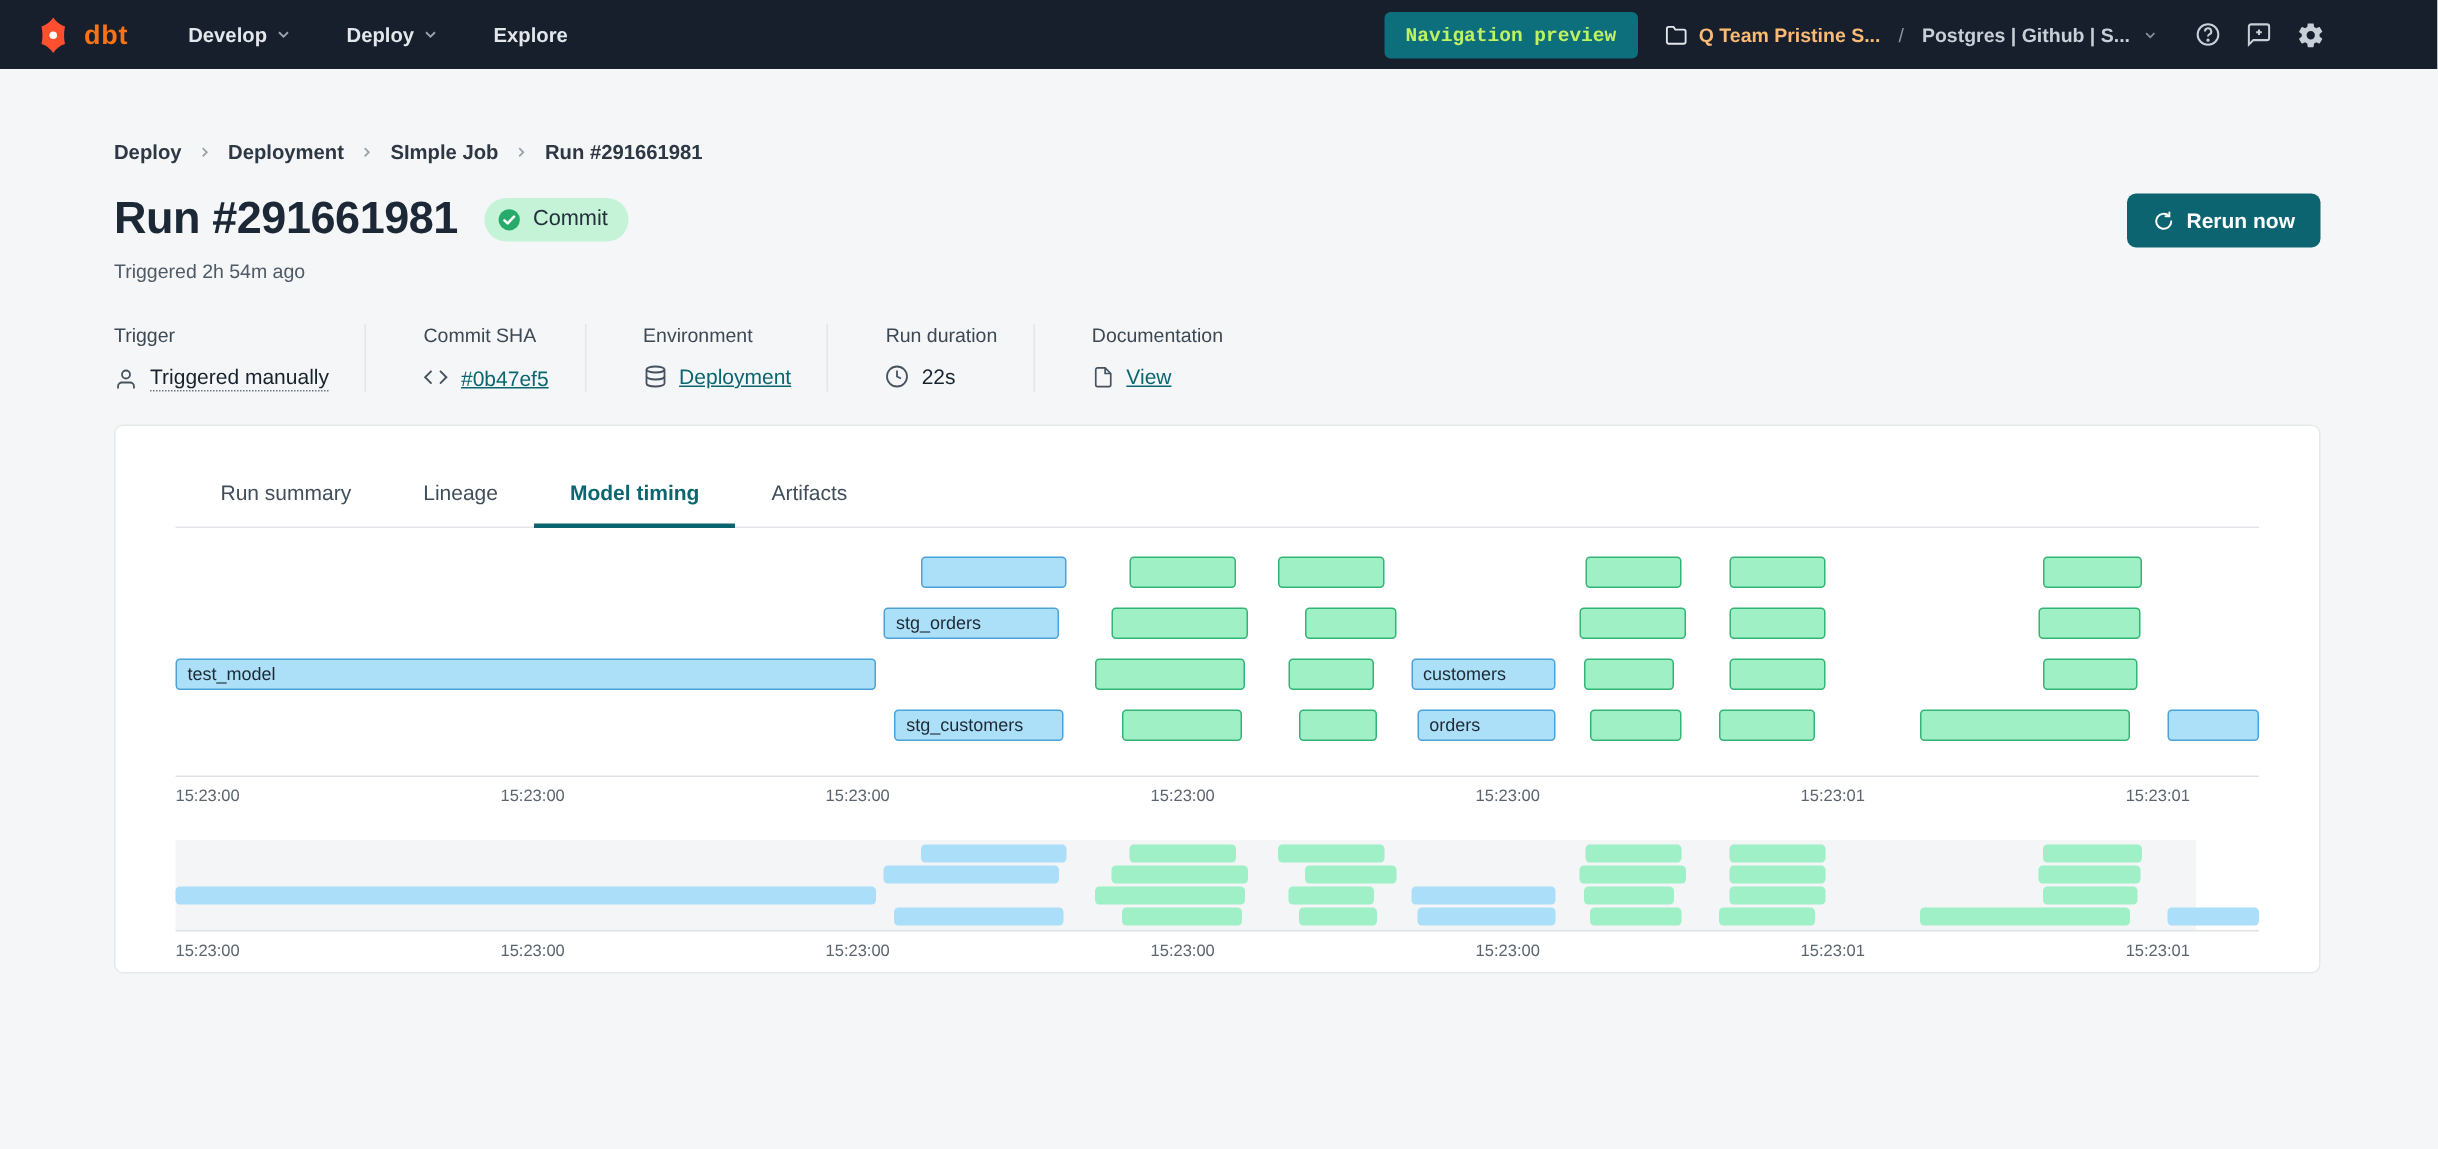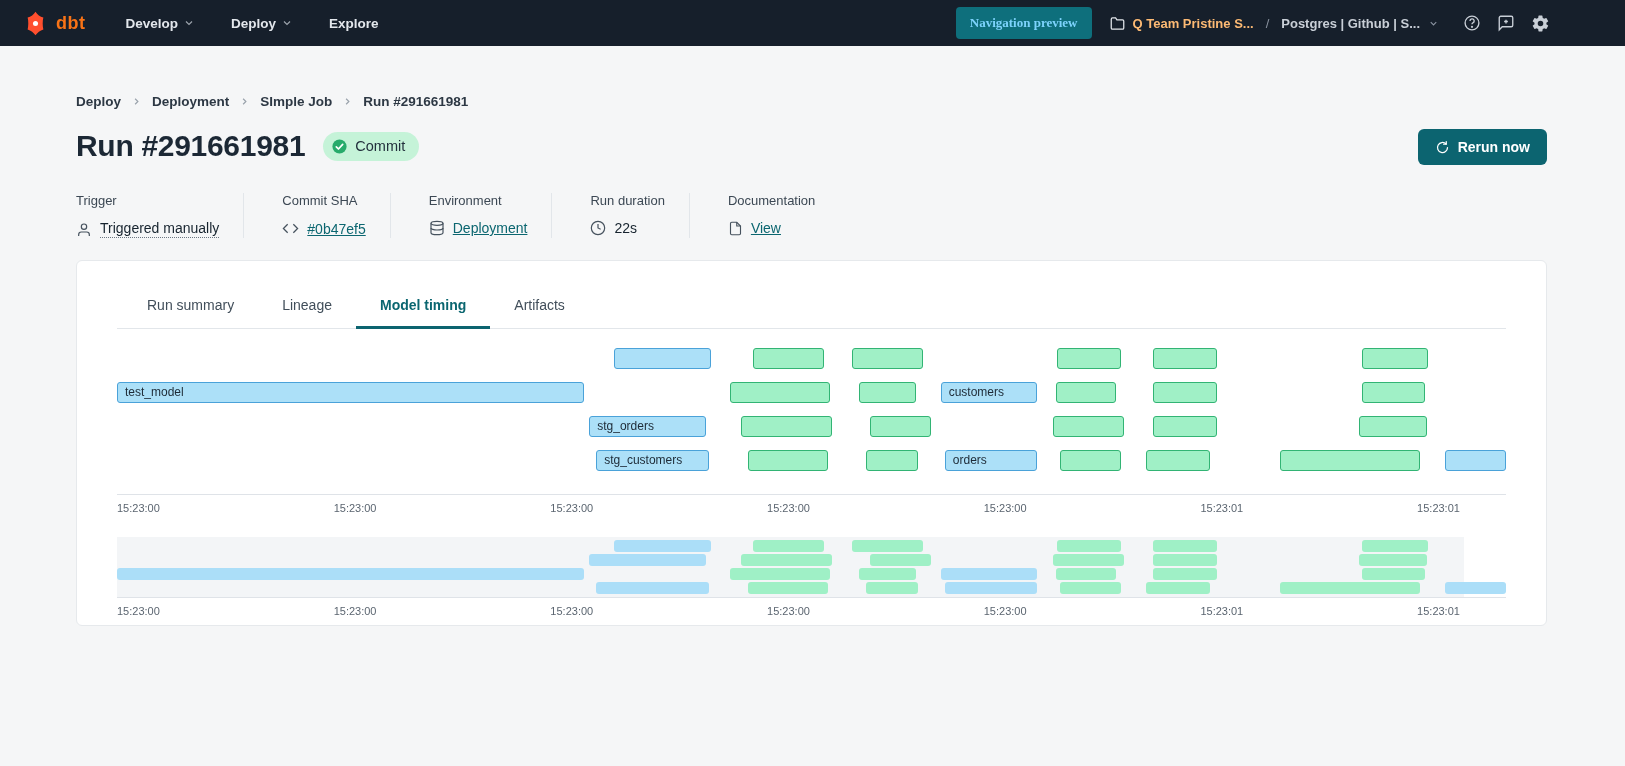--- a/index.html
+++ b/index.html
@@ -7,21 +7,21 @@
   body { font-family:"Liberation Sans","DejaVu Sans",sans-serif; background:#f5f6f7; color:#1e2a36; }
 
   
   .navbar { height:46px; background:#161f2b; display:flex; align-items:center; padding:0 75px 0 22px; }
   .logo { display:flex; align-items:center; gap:7px; margin-right:40px; }
   .logo-text { color:#f97316; font-size:18px; font-weight:700; letter-spacing:.5px; }
   .nav-menu { display:flex; align-items:center; gap:36px;text-align:center; }
   .nav-item { color:#e3e7ec; font-size:13.5px; font-weight:600; display:flex; align-items:center; gap:5px; cursor:pointer; }
   .nav-item svg { opacity:.75; }
   .nav-right { margin-left:auto; display:flex; align-items:center; gap:18px; }
-  .btn-teal { background:#0e6f7c; color:#7dd3fc; border:none; border-radius:4px; font-size:13px; font-weight:600; padding:8px 14px; cursor:pointer; font-family:Liberation Serif, serif; }
+  .btn-teal { background:#0e6f7c; color:#bef264; border:none; border-radius:4px; font-size:13px; font-weight:600; padding:8px 14px; cursor:pointer; font-family:Liberation Mono, monospace; }
   .acct { display:flex; align-items:center; gap:8px; font-size:13px; white-space:nowrap; }
   .acct .name { color:#fdba74; font-weight:700; }
   .acct .sep { color:#8a93a0; margin:0 4px; }
   .acct .proj { color:#c9cfd7; font-weight:600; }
   .icon-row { display:flex; align-items:center; gap:16px; margin-left:6px; }
   .nav-ic { color:#c9cfd7; display:flex; align-items:center; cursor:pointer; }
 
   
   .page { padding:0 78px 0 76px; }
   .crumbs { margin-top:48px; display:flex; align-items:center; gap:10px; font-size:13.5px; font-weight:700; color:#2d3844; }
@@ -171,20 +171,21 @@
       </span>
     </div>
     <button class="btn-rerun">
       <svg width="15" height="15" viewBox="0 0 24 24" fill="none" stroke="#fff" stroke-width="2" stroke-linecap="round">
           <path d="M20 12a8 8 0 1 1-2.34-5.66"></path>
           <polyline points="18 2.5 18 6.7 13.8 6.7"></polyline>
         </svg>
       <span>Rerun now</span>
     </button>
   </div>
+  <div class="triggered">Triggered 2h 54m ago</div>
 
   <div class="meta-row">
     <div class="meta-item">
       <div class="meta-label">Trigger</div>
       <div class="meta-value">
         <span class="mi">
             <svg width="16" height="16" viewBox="0 0 24 24" fill="none" stroke="currentColor" stroke-width="1.8">
               <path d="M20 21v-2a4 4 0 0 0-4-4H8a4 4 0 0 0-4 4v2"></path>
               <circle cx="12" cy="7" r="4"></circle>
             </svg>
@@ -255,35 +256,35 @@
       <div>
           <div class="grow">
             <div class="bar blue" style="left: 35.8%; width: 7%;"></div>
             <div class="bar green" style="left: 45.8%; width: 5.1%;"></div>
             <div class="bar green" style="left: 52.9%; width: 5.1%;"></div>
             <div class="bar green" style="left: 67.7%; width: 4.6%;"></div>
             <div class="bar green" style="left: 74.6%; width: 4.6%;"></div>
             <div class="bar green" style="left: 89.6%; width: 4.8%;"></div>
           </div>
           <div class="grow">
+            <div class="bar blue" style="left: 34%; width: 8.4%;">stg_orders</div>
+            <div class="bar green" style="left: 44.9%; width: 6.6%;"></div>
+            <div class="bar green" style="left: 54.2%; width: 4.4%;"></div>
+            <div class="bar green" style="left: 67.4%; width: 5.1%;"></div>
+            <div class="bar green" style="left: 74.6%; width: 4.6%;"></div>
+            <div class="bar green" style="left: 89.4%; width: 4.9%;"></div>
+          </div>
+          <div class="grow">
             <div class="bar blue" style="left: 0%; width: 33.6%;">test_model</div>
             <div class="bar green" style="left: 44.1%; width: 7.2%;"></div>
             <div class="bar green" style="left: 53.4%; width: 4.1%;"></div>
             <div class="bar blue" style="left: 59.3%; width: 6.9%;">customers</div>
             <div class="bar green" style="left: 67.6%; width: 4.3%;"></div>
             <div class="bar green" style="left: 74.6%; width: 4.6%;"></div>
             <div class="bar green" style="left: 89.6%; width: 4.6%;"></div>
-          </div>
-          <div class="grow">
-            <div class="bar blue" style="left: 34%; width: 8.4%;">stg_orders</div>
-            <div class="bar green" style="left: 44.9%; width: 6.6%;"></div>
-            <div class="bar green" style="left: 54.2%; width: 4.4%;"></div>
-            <div class="bar green" style="left: 67.4%; width: 5.1%;"></div>
-            <div class="bar green" style="left: 74.6%; width: 4.6%;"></div>
-            <div class="bar green" style="left: 89.4%; width: 4.9%;"></div>
           </div>
           <div class="grow">
             <div class="bar blue" style="left: 34.5%; width: 8.1%;">stg_customers</div>
             <div class="bar green" style="left: 45.4%; width: 5.8%;"></div>
             <div class="bar green" style="left: 53.9%; width: 3.8%;"></div>
             <div class="bar blue" style="left: 59.6%; width: 6.6%;">orders</div>
             <div class="bar green" style="left: 67.9%; width: 4.4%;"></div>
             <div class="bar green" style="left: 74.1%; width: 4.6%;"></div>
             <div class="bar green" style="left: 83.7%; width: 10.1%;"></div>
             <div class="bar blue" style="left: 95.6%; width: 4.4%;"></div>

